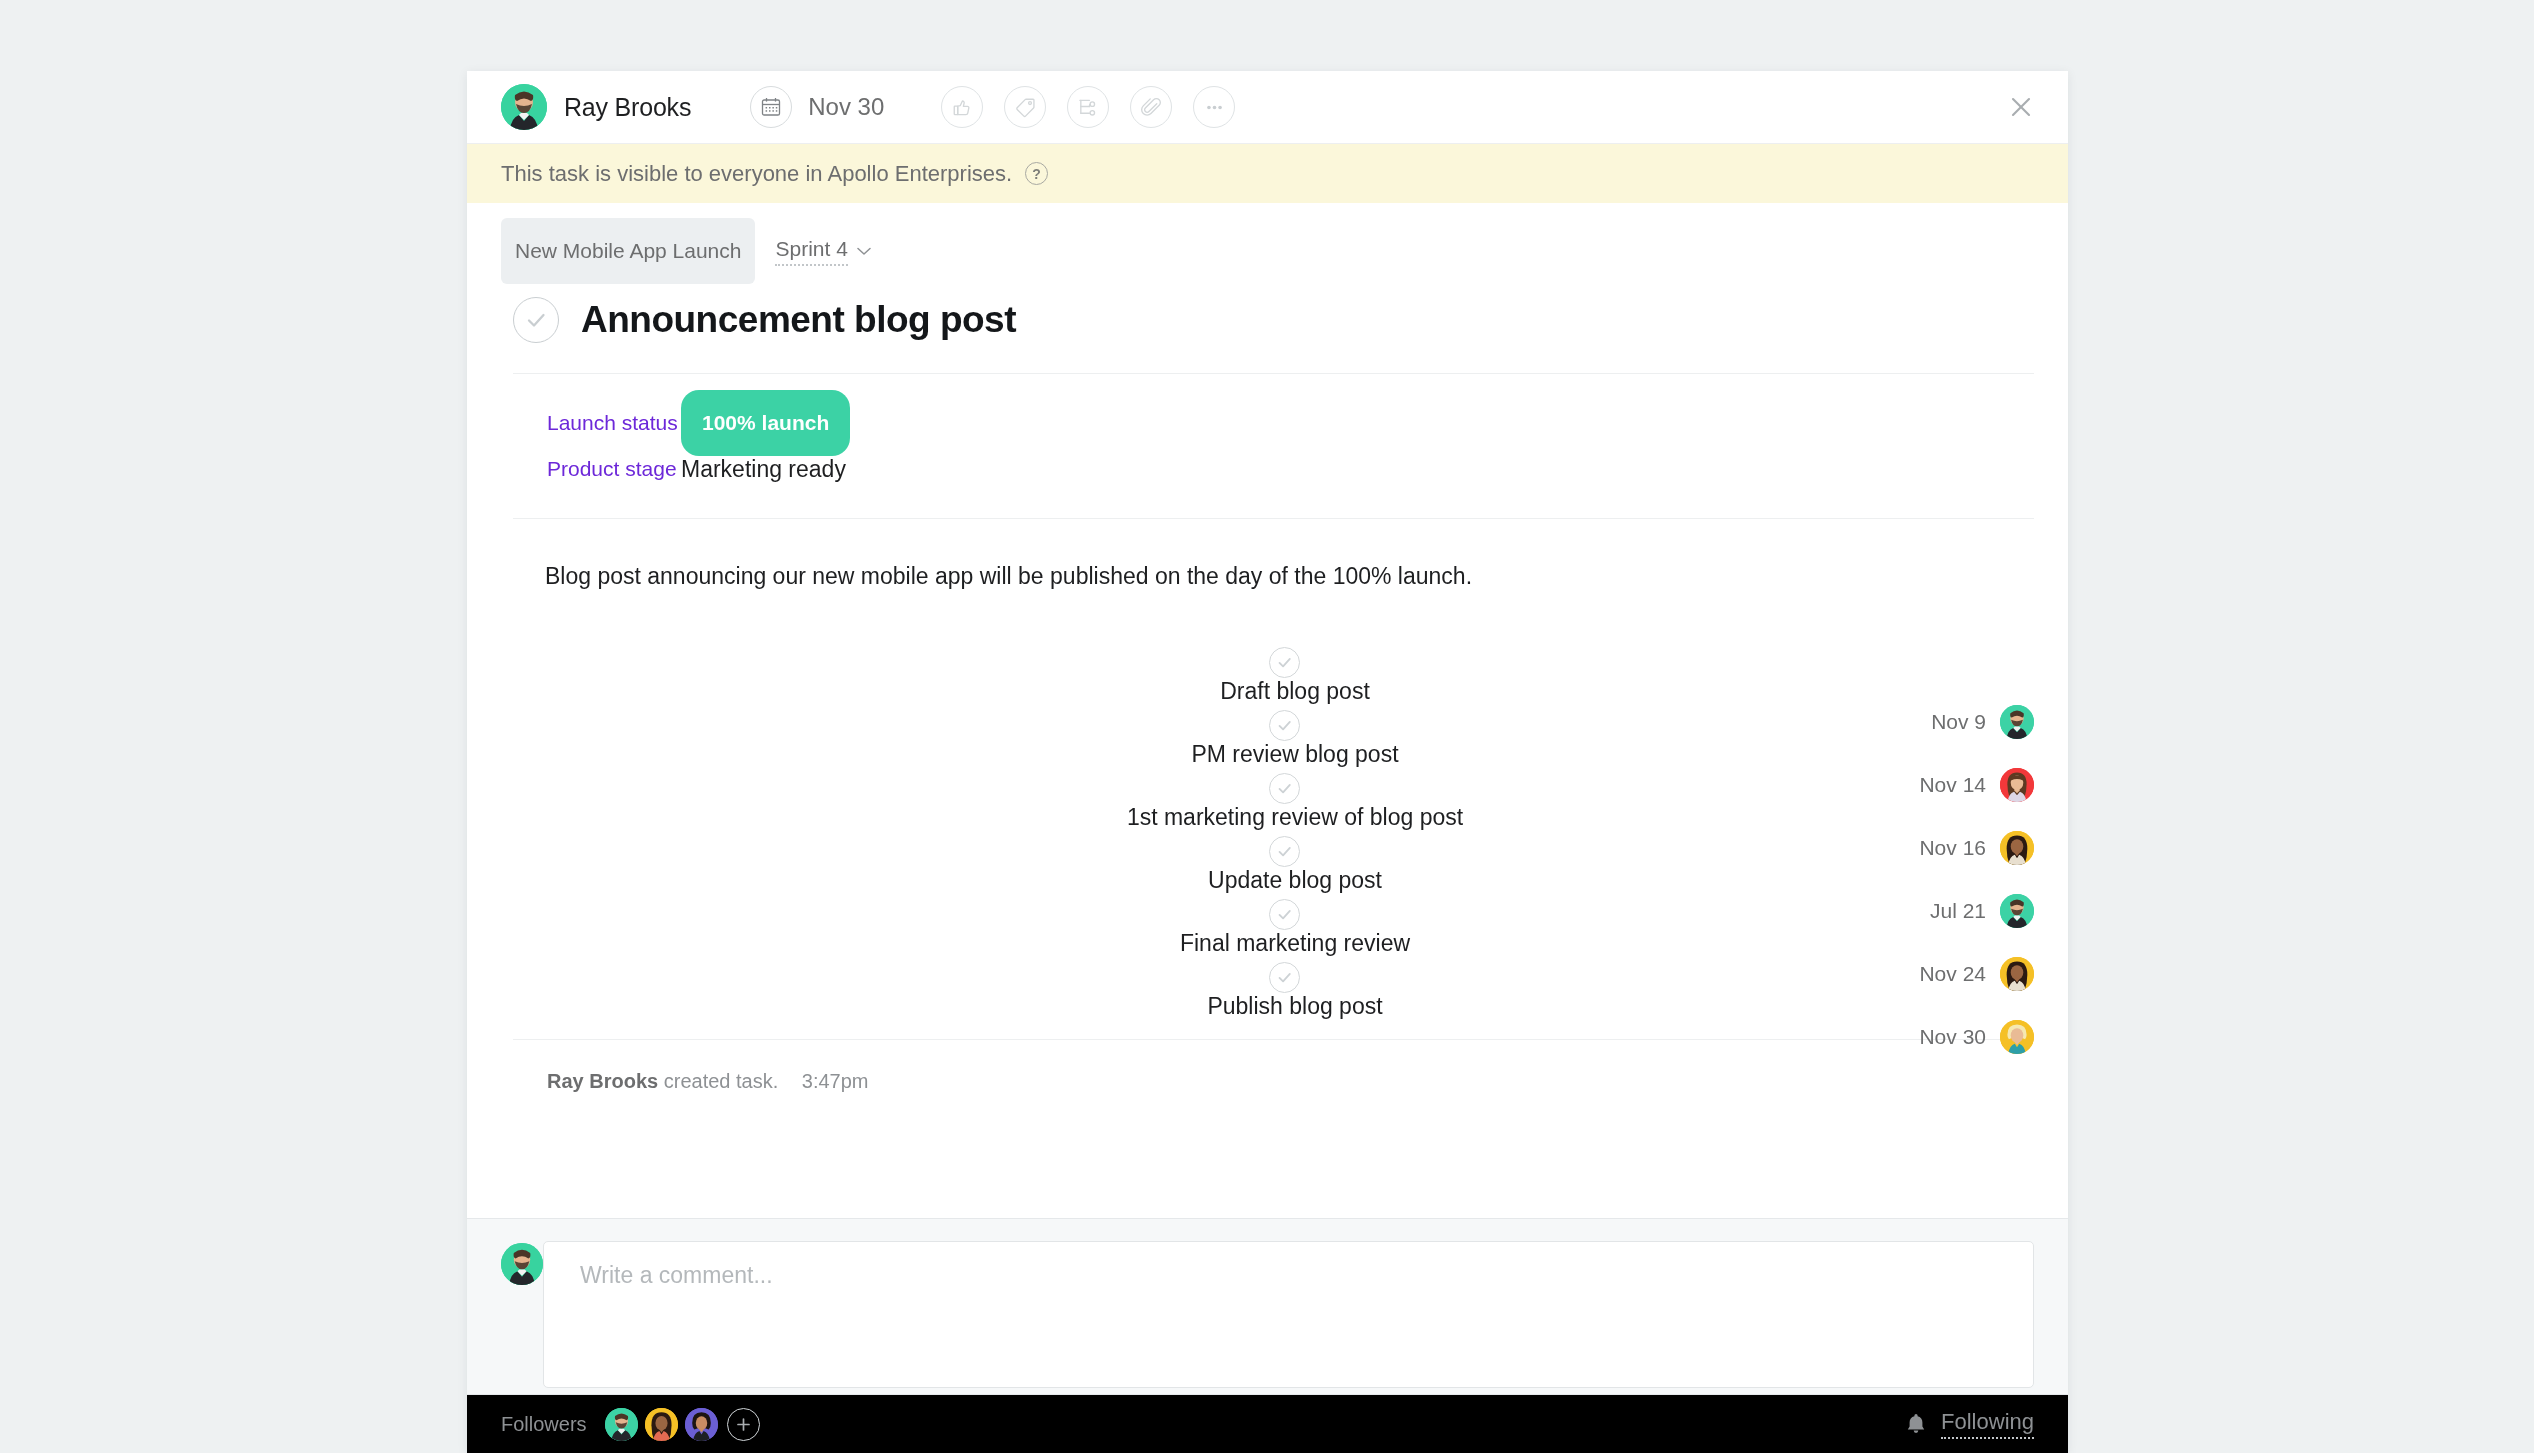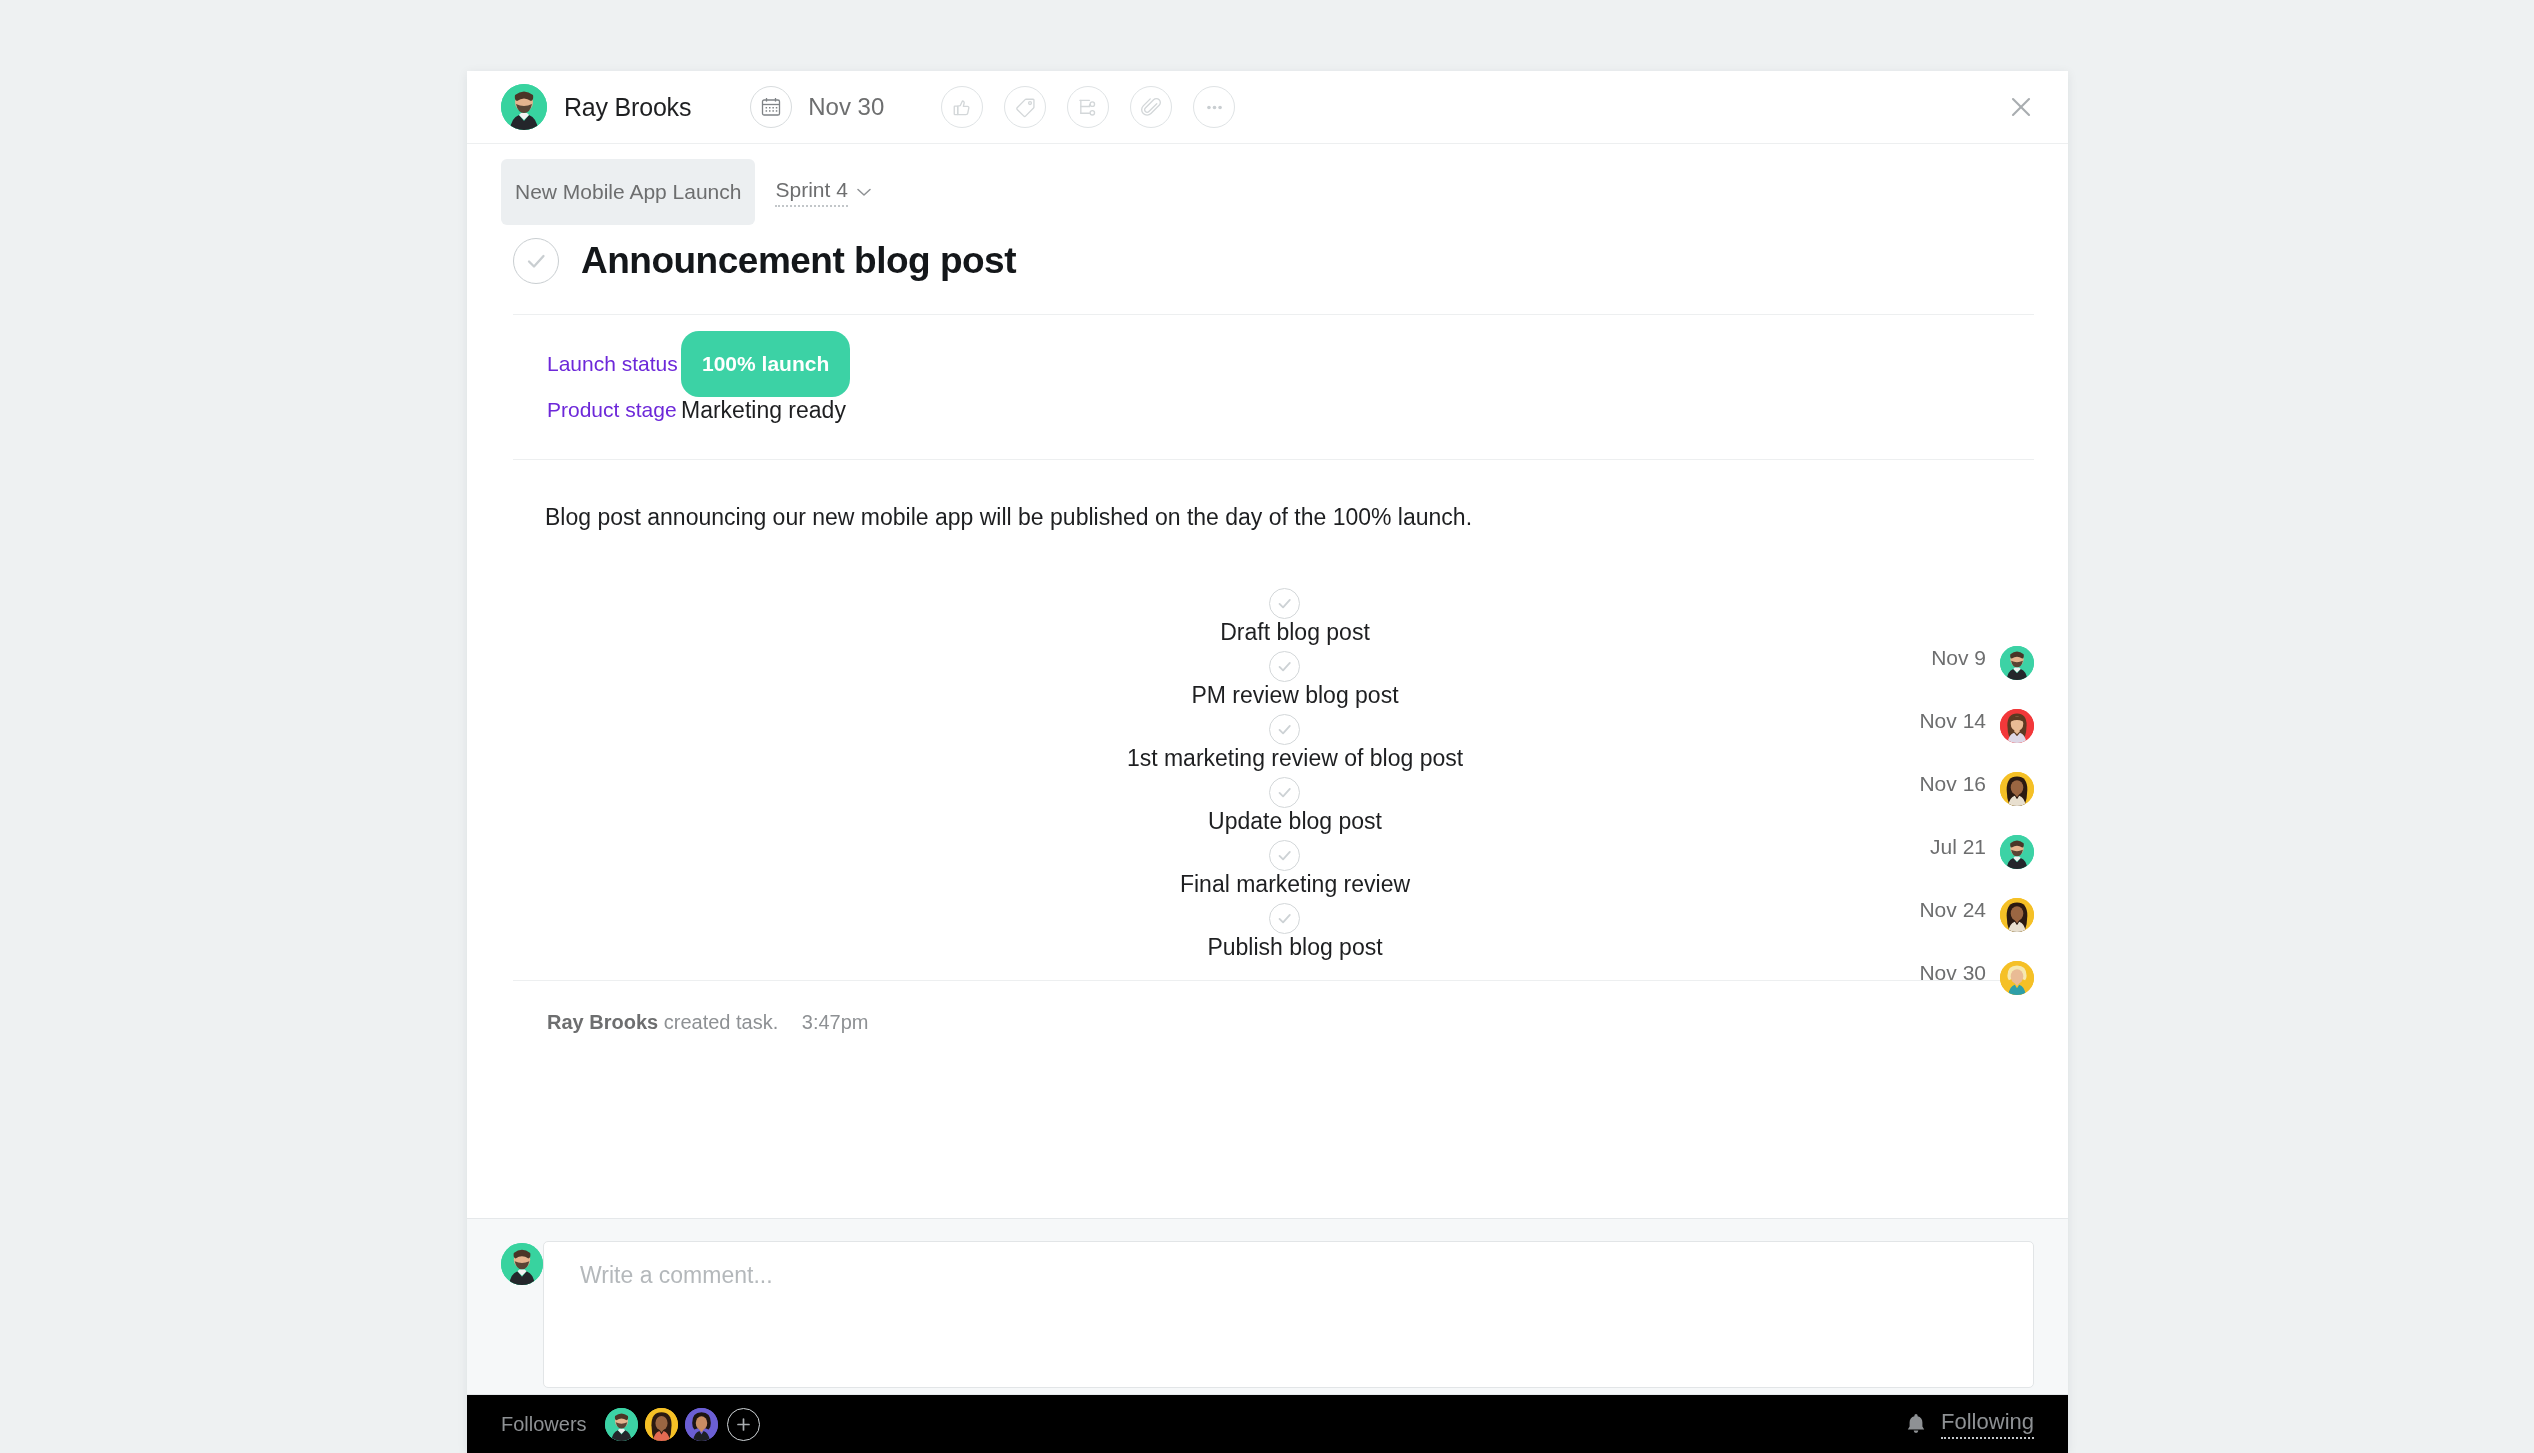--- a/index.html
+++ b/index.html
@@ -199,21 +199,21 @@
     border: 1.5px solid #d3d7d9;
     display: flex; align-items: center; justify-content: center;
     flex: none; cursor: pointer;
   }
   .sub-name {
     font-size: 23px;
     color: #1e1f21;
     margin-left: 21px;
     cursor: pointer;
   }
-  .sub-right { margin-left: auto; display: flex; }
+  .sub-right { margin-left: auto; display: flex; align-items: center; }
   .sub-date {
     font-size: 21px;
     color: #6d6e6f;
     margin-right: 14px;
     white-space: nowrap;
     cursor: pointer;
   }
 
   #activity {
     margin: 14px 0 0 12px;
@@ -358,20 +358,24 @@
     </div>
 
     <div id="close-btn">
       <svg width="26" height="26" viewBox="0 0 26 26" stroke="#a9adb0" stroke-width="2.1" stroke-linecap="round">
         <line x1="5" y1="5" x2="21" y2="21"></line>
           <line x1="21" y1="5" x2="5" y2="21"></line>
       </svg>
     </div>
   </div>
 
+  <div id="banner">
+    <span id="banner-text">This task is visible to everyone in Apollo Enterprises.</span>
+    <span id="banner-help">?</span>
+  </div>
 
   <div id="body">
 
     <div id="breadcrumb">
       <span id="project-pill">New Mobile App Launch</span>
       <span id="sprint-wrap">
         <span id="sprint-label">Sprint 4</span>
         <span id="sprint-caret">
           <svg width="14" height="9" viewBox="0 0 14 9" fill="none" stroke="#8e9194" stroke-width="1.5" stroke-linecap="round" stroke-linejoin="round">
             <path d="M1 1.5 L7 7 L13 1.5"></path>

